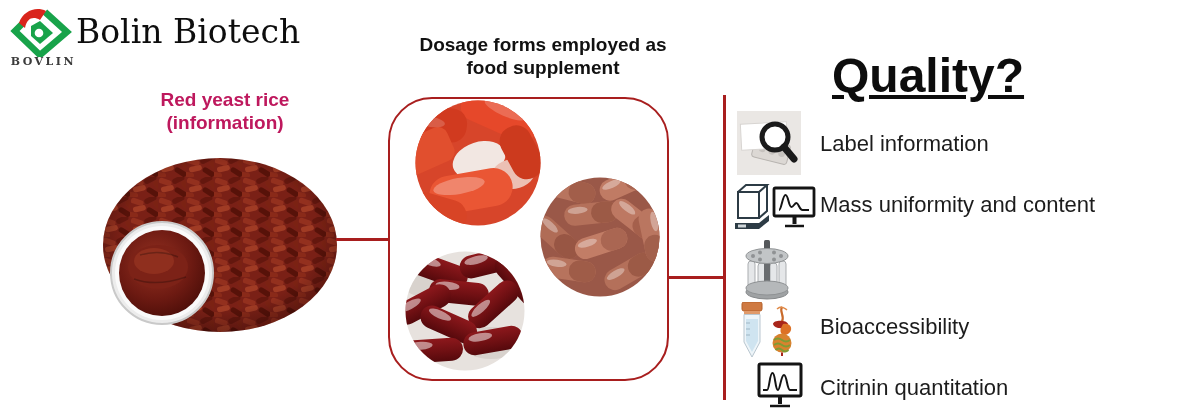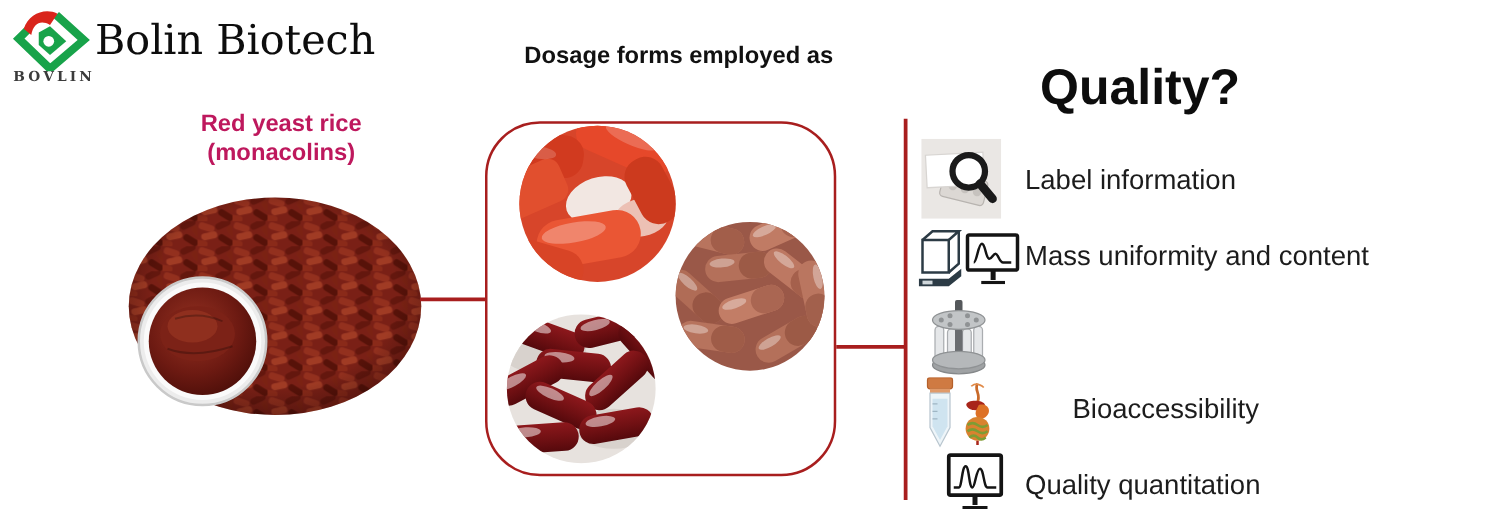--- a/index.html
+++ b/index.html
@@ -29,23 +29,23 @@
   
   .mid-title{left:398px;top:33px;width:290px;text-align:center;
              font-size:19px;font-weight:700;color:#111;line-height:23px;}
   .dosage-box{left:388px;top:97px;width:277px;height:280px;border:2.5px solid #A81E1E;
               border-radius:44px;background:#fff;}
   .circ-a{left:415px;top:100px;width:126px;height:126px;}
   .circ-b{left:540px;top:177px;width:120px;height:120px;}
   .circ-c{left:405px;top:251px;width:120px;height:120px;}
 
   
-  .quality{left:832px;top:48px;font-size:40px;font-weight:700;color:#0d0d0d;}
+  .quality{left:832px;top:48px;font-size:48px;font-weight:700;color:#0d0d0d;text-decoration:underline;}
   .q-label{position:absolute;left:820px;font-size:22px;font-weight:400;color:#1c1c1c;white-space:nowrap;}
-  .ql-1{top:131px;} .ql-2{top:192px;} .ql-3{top:254px;} .ql-4{top:314px;margin-left:38px;} .ql-5{top:375px;}
+  .ql-1{top:131px;} .ql-2{top:192px;} .ql-3{top:254px;} .ql-4{top:314px;} .ql-5{top:375px;}
   .ic-label{left:737px;top:111px;width:64px;height:64px;}
   .ic-balance{left:735px;top:180px;width:36px;height:56px;}
   .ic-monitor2{left:772px;top:186px;width:46px;height:46px;}
   .ic-disint{left:743px;top:240px;width:48px;height:62px;}
   .ic-tube{left:739px;top:302px;width:26px;height:58px;}
   .ic-digest{left:767px;top:306px;width:32px;height:50px;}
   .ic-monitor5{left:757px;top:362px;width:46px;height:48px;}
 </style>
 </head>
 <body>
@@ -56,21 +56,21 @@
     <path d="M36 7 L58 27 L31 50 L6 26 L13 19" fill="none" stroke="#18A34A" stroke-width="6.5" stroke-linejoin="miter"></path>
     <path d="M31 16 L44 28 L31 39 L22 31 L22 21 Z" fill="#18A34A"></path>
     <circle cx="30" cy="28" r="4.3" fill="#ffffff"></circle>
     <path d="M10 18 C14 6 27 1 37 6 L31 15 C24 11 18 13 16 23 Z" fill="#D9251C"></path>
   </svg>
   <div class="abs logo-word">BOVLIN</div>
   <div class="abs brand">Bolin Biotech</div>
 
   <div class="abs left-title">
     <div>Red yeast rice</div>
-    <div>(monacolins)</div>
+    <div>(information)</div>
   </div>
 
   <svg class="abs rice-oval" viewBox="0 0 236 176">
     <defs>
       <pattern id="grains" width="28" height="20" patternUnits="userSpaceOnUse">
         <rect width="28" height="20" fill="#7A2016"></rect>
         <rect x="1" y="2" width="13" height="5.5" rx="2.7" fill="#93301e" transform="rotate(18 7 4)"></rect>
         <rect x="14" y="0" width="13" height="5.5" rx="2.7" fill="#64170e" transform="rotate(-26 20 3)"></rect>
         <rect x="3" y="9" width="13" height="5.5" rx="2.7" fill="#a03b24" transform="rotate(-12 9 12)"></rect>
         <rect x="16" y="12" width="13" height="5.5" rx="2.7" fill="#571209" transform="rotate(32 22 15)"></rect>
@@ -97,20 +97,21 @@
       <ellipse cx="-4" cy="-6" rx="30" ry="22" fill="#7c2217"></ellipse>
       <ellipse cx="-8" cy="-12" rx="20" ry="13" fill="#8f2f1e"></ellipse>
       <path d="M-28 6 Q-6 14 24 4 M-22 -18 Q-2 -24 16 -16" stroke="rgba(0,0,0,0.25)" stroke-width="1.5" fill="none"></path>
     </g>
   </svg>
 
   <div class="abs line conn-left"></div>
 
   <div class="abs mid-title">
     <div>Dosage forms employed as</div>
+    <div>food supplement</div>
   </div>
 
   <div class="abs dosage-box"></div>
 
   <svg class="abs circ-a" viewBox="0 0 126 126">
     <defs>
         <clipPath id="ca">
           <circle cx="63" cy="63" r="62.5"></circle>
         </clipPath>
       </defs>
@@ -324,15 +325,15 @@
   <svg class="abs ic-monitor5" viewBox="0 0 46 48">
     <rect x="2" y="2" width="42" height="32" rx="1.5" fill="#ffffff" stroke="#141414" stroke-width="3"></rect>
     <path d="M6 28 L10 28 C12.5 28 12.5 11 15.5 11 C18.5 11 18 28 21 28 C23 28 24 13 27 13 C30 13 30 28 33 28 L40 28" fill="none" stroke="#141414" stroke-width="2"></path>
     <rect x="21" y="34" width="4" height="8" fill="#141414"></rect>
     <line x1="13" y1="44" x2="33" y2="44" stroke="#141414" stroke-width="2.5"></line>
   </svg>
 
   <div class="q-label ql-2">Mass uniformity and content</div>
   <div class="q-label ql-1">Label information</div>
   <div class="q-label ql-4">Bioaccessibility</div>
-  <div class="q-label ql-5">Quality quantitation</div>
+  <div class="q-label ql-5">Citrinin quantitation</div>
 
 </div>
 
 </body></html>

